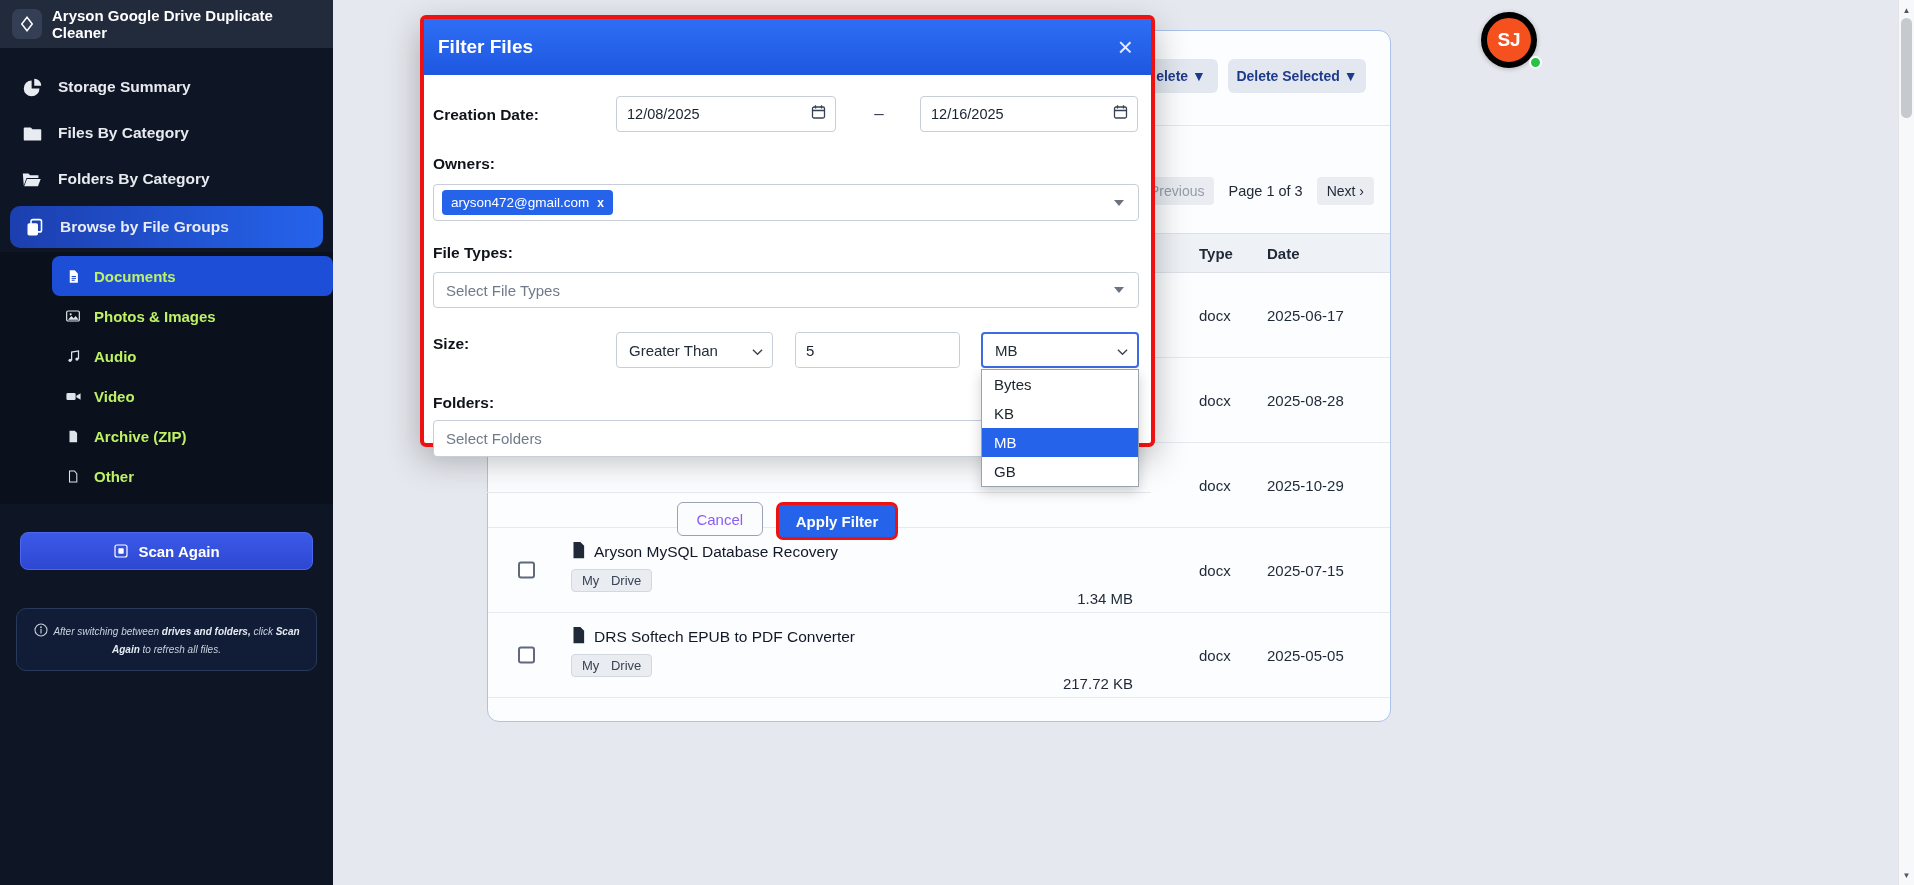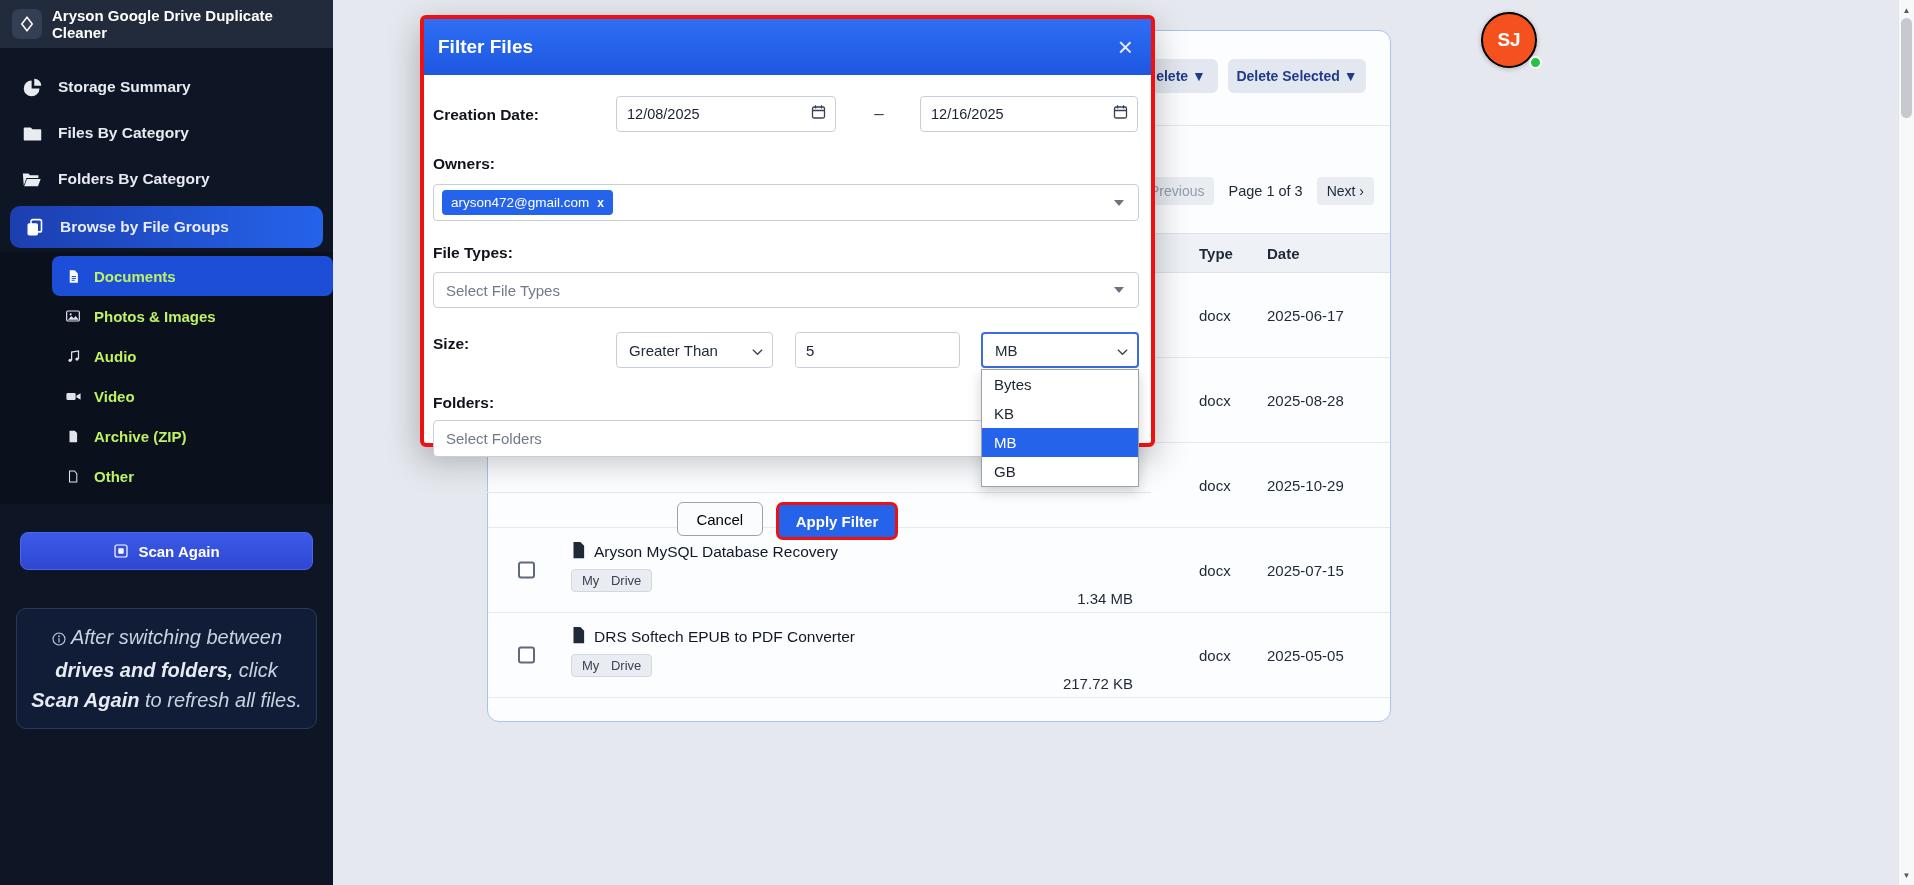--- a/index.html
+++ b/index.html
@@ -26,21 +26,21 @@
     color:#bef264; font-size:15px; font-weight:bold; height:40px; cursor:pointer; }
   .sub-item .nav-ic { width:18px; display:flex; justify-content:center; }
   .sub-item.active { background:#1d4ed8; margin-left:52px; padding-left:12px;
     border-radius:8px; }
   .scan-btn { display:flex; align-items:center; justify-content:center; gap:9px;
     margin:28px 20px 0; width:293px; height:38px; border-radius:8px;
     background:linear-gradient(180deg,#3b5ae8,#2e47d2); border:1px solid #4b67ef;
     color:#fff; font-weight:bold; font-size:15px; cursor:pointer;
     font-family:"Liberation Sans",sans-serif; }
   .note-box { margin:38px 16px 0; background:#111c36; border:1px solid #28395c;
-    border-radius:10px; padding:13px 14px; color:#c9d2e0; font-size:20px;
+    border-radius:10px; padding:13px 14px; color:#c9d2e0; font-size:10px;
     font-style:italic; text-align:center; line-height:1.5; }
   .note-box b { color:#e6ecf5; }
   .info-ic { display:inline-block; vertical-align:-3px; margin-right:4px; }
 
   
   .panel { position:absolute; left:487px; top:30px; width:904px; height:692px;
     background:#fcfdff; border:1px solid #a9c3ea; border-radius:12px; z-index:1; }
   .toolbar-btn { position:absolute; top:28px; height:34px; background:#e3e7ef;
     border:none; border-radius:6px; color:#1e3a8a; font-weight:bold; font-size:14px;
     display:flex; align-items:center; justify-content:center; cursor:pointer;
@@ -75,21 +75,21 @@
     padding:3px 10px; word-spacing:8px; }
   .cell { position:absolute; top:50%; transform:translateY(-50%); font-size:15px;
     color:#1f2937; }
   .c-size { right:257px;margin-top:28px; } .c-type { left:711px; } .c-date { left:779px; }
   .covered .row-left, .covered .c-size { visibility:hidden; }
 
   
   .avatar-wrap { position:absolute; left:1481px; top:12px; width:64px; height:60px;
     z-index:10; cursor:pointer; }
   .avatar { width:56px; height:56px; border-radius:50%; background:#f4511e;
-    border:2px solid #000000; box-shadow:0 1px 5px rgba(0,0,0,.25); color:#fff;
+    border:6px solid #000000; box-shadow:0 1px 5px rgba(0,0,0,.25); color:#fff;
     font-weight:bold; font-size:19px; display:flex; align-items:center;
     justify-content:center; }
   .status-dot { position:absolute; right:3px; bottom:3px; width:13px; height:13px;
     border-radius:50%; background:#26c444; border:2px solid #fff; }
 
   
   .scrollbar { position:absolute; right:0; top:0; width:16px; height:885px;
     background:#f7f8f9; border-left:1px solid #e3e4e6; z-index:100; }
   .sb-arrow { position:absolute; left:0; width:15px; height:16px; color:#50565e;
     font-size:8px; display:flex; align-items:center; justify-content:center;
@@ -137,21 +137,21 @@
   .unit-menu { position:absolute; left:557px; top:350px; width:158px; background:#fff;
     border:1px solid #9aa2ad; box-shadow:0 5px 12px rgba(0,0,0,.18); z-index:6; }
   .opt { height:29px; line-height:29px; padding-left:12px; font-size:15px;
     color:#1d2430; cursor:pointer; }
   .opt.selected { background:#2563eb; color:#fff; }
   .modal-divider { position:absolute; top:473px; left:0; right:0;
     border-top:1px solid #e5e7eb; }
   .modal-footer { position:absolute; top:483px; left:0; right:0; display:flex;
     justify-content:center; gap:13px; }
   .btn-cancel { width:86px; height:34px; background:#fbfcfd; border:1px solid #9aa3b1;
-    border-radius:6px; color:#000000; font-size:15px; cursor:pointer;
+    border-radius:6px; color:#8b5cf6; font-size:15px; cursor:pointer;
     font-family:"Liberation Sans",sans-serif; }
   .btn-apply { height:38px; padding:0 17px; background:#2563eb;
     border:3px solid #ee1111; border-radius:7px; color:#fff; font-weight:bold;
     font-size:15px; cursor:pointer; font-family:"Liberation Sans",sans-serif; }
 </style>
 </head>
 <body>
 
 <div class="stage">
 

